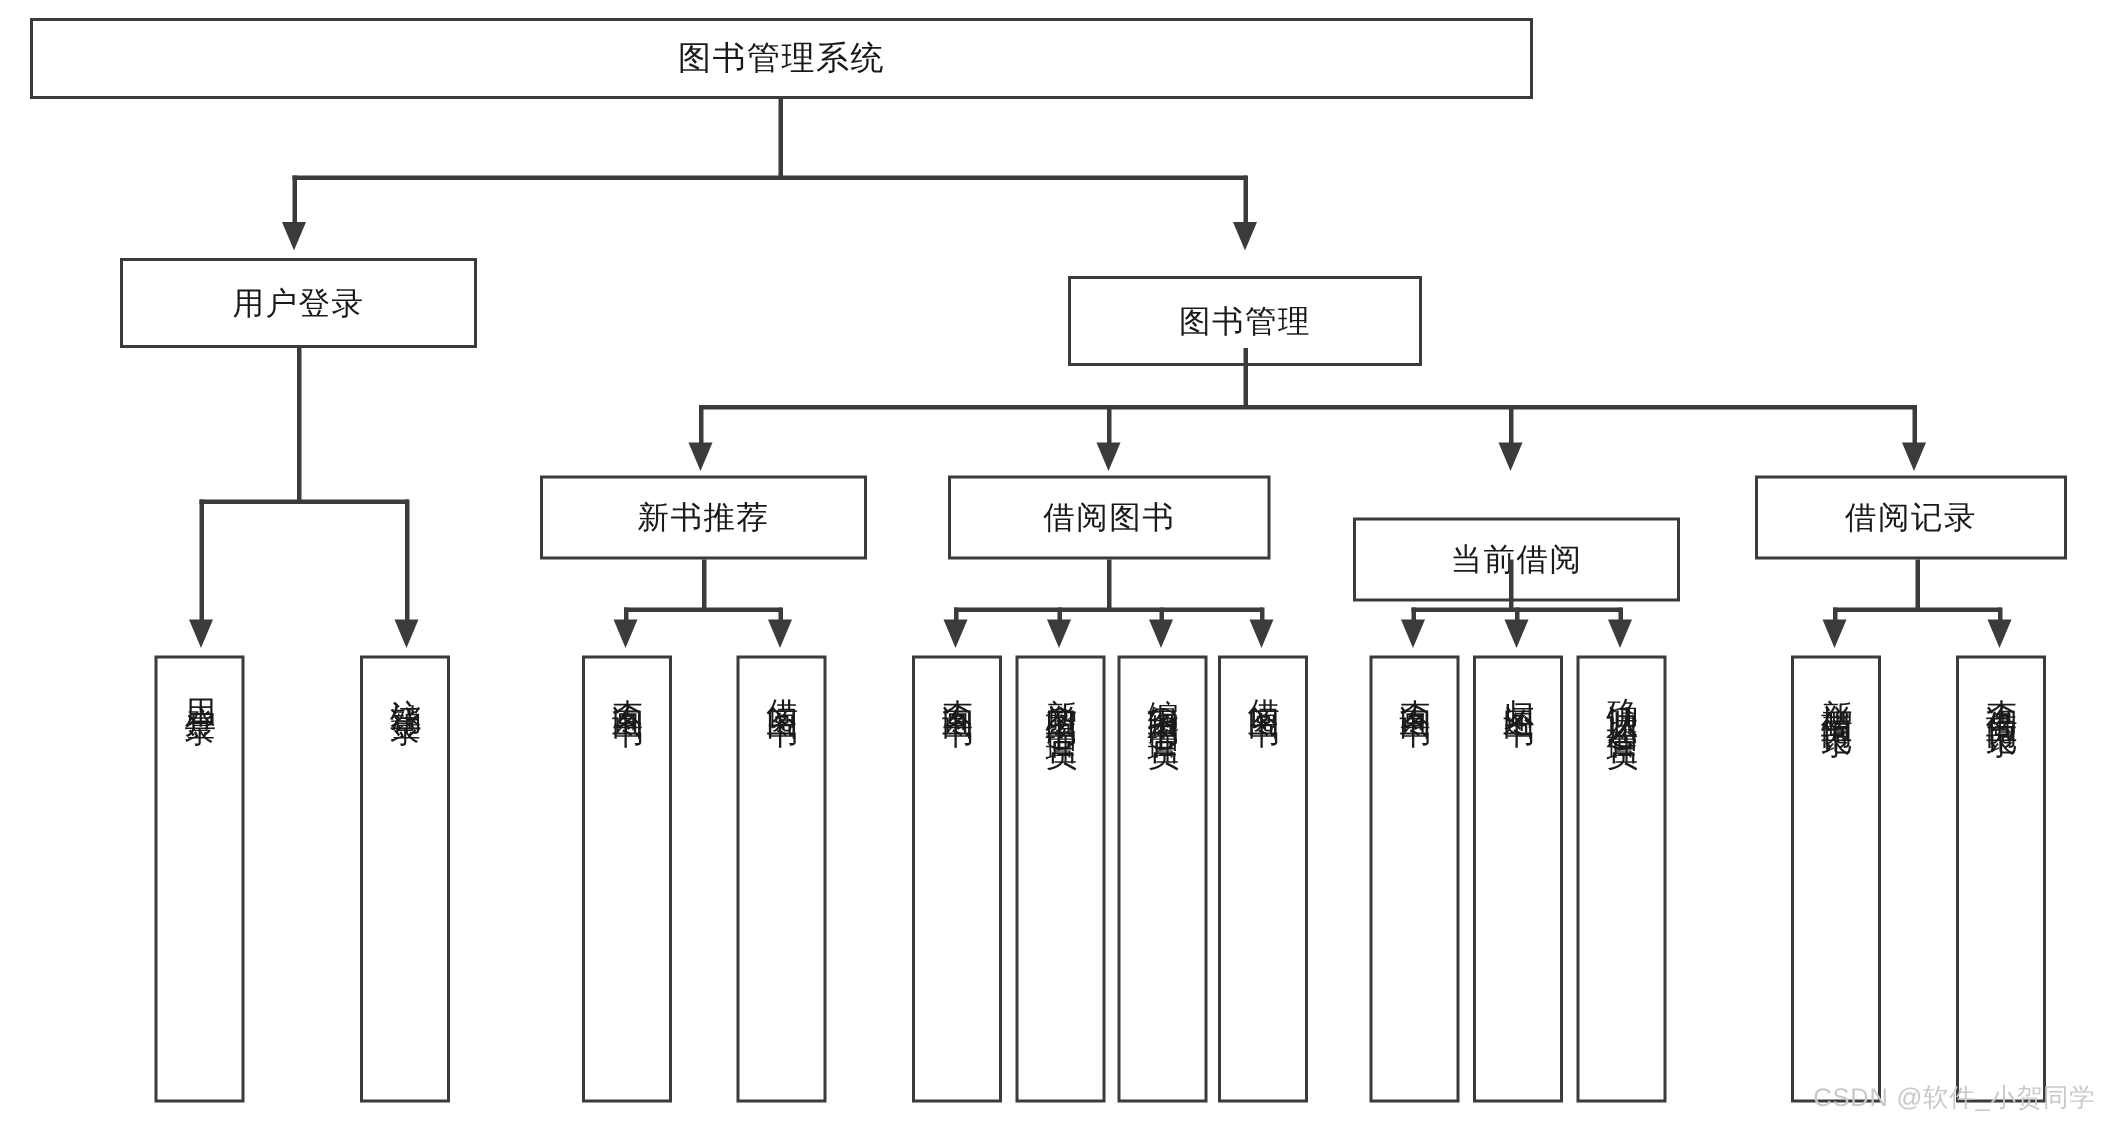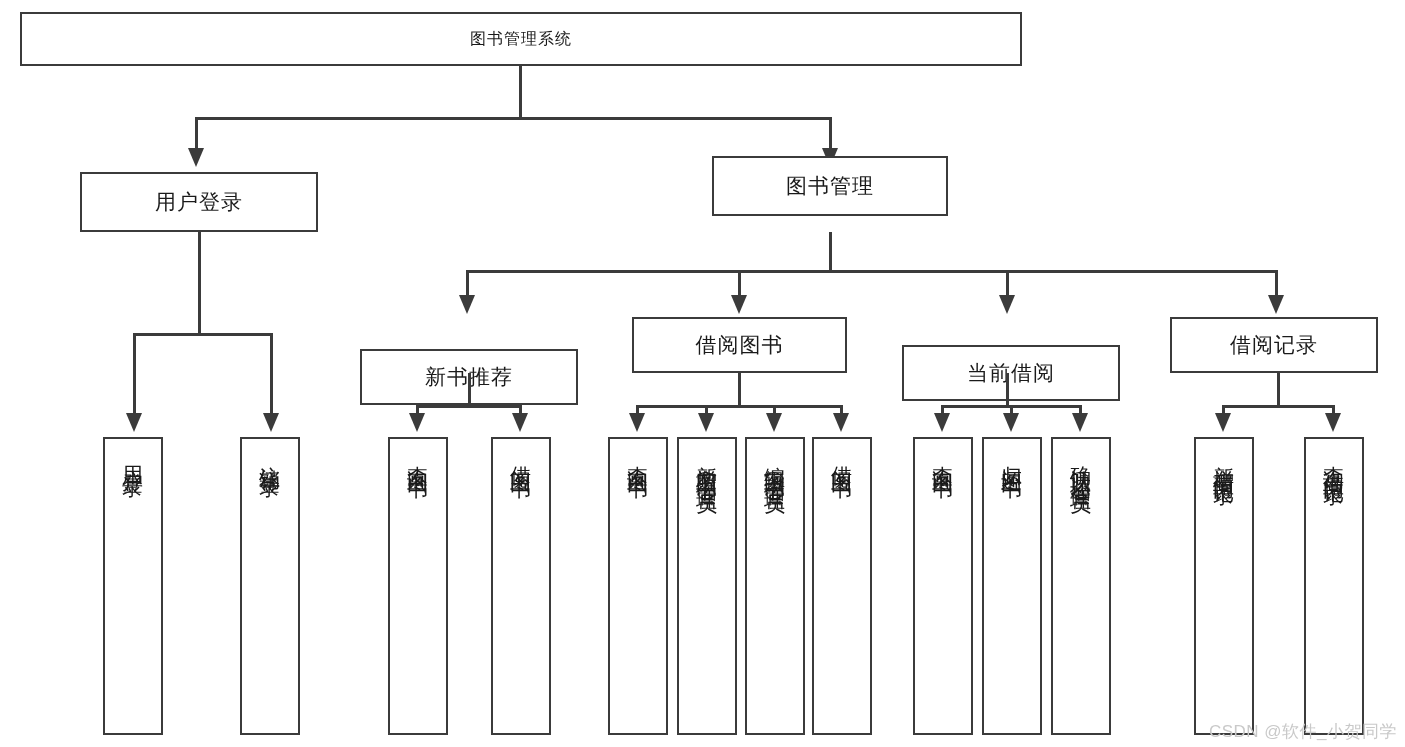--- a/index.html
+++ b/index.html
@@ -23,21 +23,21 @@
     color:#1a1a1a;
     letter-spacing:1px;
   }
   .node .label{
     display:block;
     text-align:center;
     white-space:nowrap;
   }
 
   
-  .tier-root{font-size:16px;}
+  .tier-root{font-size:22px;}
   .tier-1{font-size:21px;}
   .tier-2{font-size:21px;}
 
   
   .leaf{
     align-items:flex-start;
     justify-content:center;
     padding-top:10px;
   }
   .leaf .label{
@@ -91,21 +91,21 @@
   <div class="vline" style="left:195px;top:117px;height:33px;"></div>
   <div class="arrow" style="left:188px;top:148px;"></div>
 
   <div class="vline" style="left:829px;top:117px;height:33px;"></div>
   <div class="arrow" style="left:822px;top:148px;"></div>
 
   <div class="node tier-1" style="left:80px;top:172px;width:238px;height:60px;">
     <span class="label">用户登录</span>
   </div>
 
-  <div class="node tier-1" style="left:712px;top:156px;width:236px;height:60px;">
+  <div class="node tier-1" style="left:712px;top:184px;width:236px;height:60px;">
     <span class="label">图书管理</span>
   </div>
 
   <div class="vline" style="left:198px;top:232px;height:102px;"></div>
   <div class="hline" style="left:133px;top:333px;width:139px;height:2.5px;"></div>
   <div class="vline" style="left:133px;top:333px;height:82px;"></div>
   <div class="arrow" style="left:126px;top:413px;"></div>
   <div class="vline" style="left:270px;top:333px;height:82px;"></div>
   <div class="arrow" style="left:263px;top:413px;"></div>
 
@@ -113,21 +113,21 @@
   <div class="hline" style="left:466px;top:270px;width:811px;height:2.5px;"></div>
   <div class="vline" style="left:466px;top:270px;height:27px;"></div>
   <div class="arrow" style="left:459px;top:295px;"></div>
   <div class="vline" style="left:738px;top:270px;height:27px;"></div>
   <div class="arrow" style="left:731px;top:295px;"></div>
   <div class="vline" style="left:1006px;top:270px;height:27px;"></div>
   <div class="arrow" style="left:999px;top:295px;"></div>
   <div class="vline" style="left:1275px;top:270px;height:27px;"></div>
   <div class="arrow" style="left:1268px;top:295px;"></div>
 
-  <div class="node tier-2" style="left:360px;top:317px;width:218px;height:56px;margin-top:32px;">
+  <div class="node tier-2" style="left:360px;top:317px;width:218px;height:56px;">
     <span class="label">新书推荐</span>
   </div>
   <div class="node tier-2" style="left:632px;top:317px;width:215px;height:56px;">
     <span class="label">借阅图书</span>
   </div>
   <div class="node tier-2" style="left:902px;top:317px;width:218px;height:56px;margin-top:28px;">
     <span class="label">当前借阅</span>
   </div>
   <div class="node tier-2" style="left:1170px;top:317px;width:208px;height:56px;">
     <span class="label">借阅记录</span>

